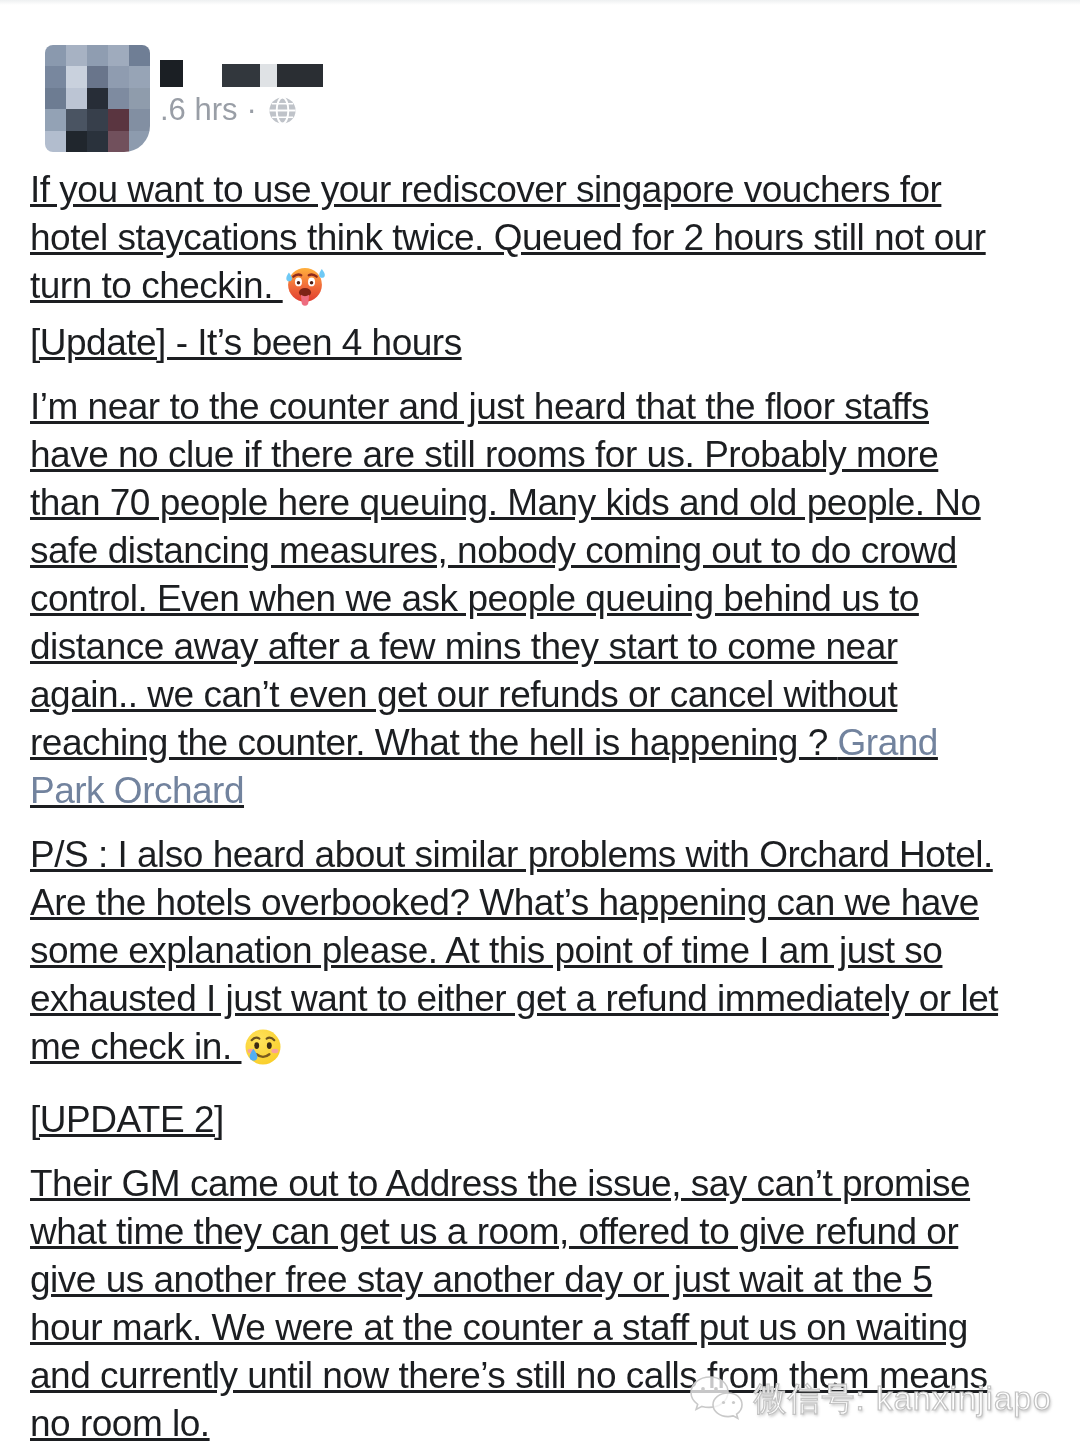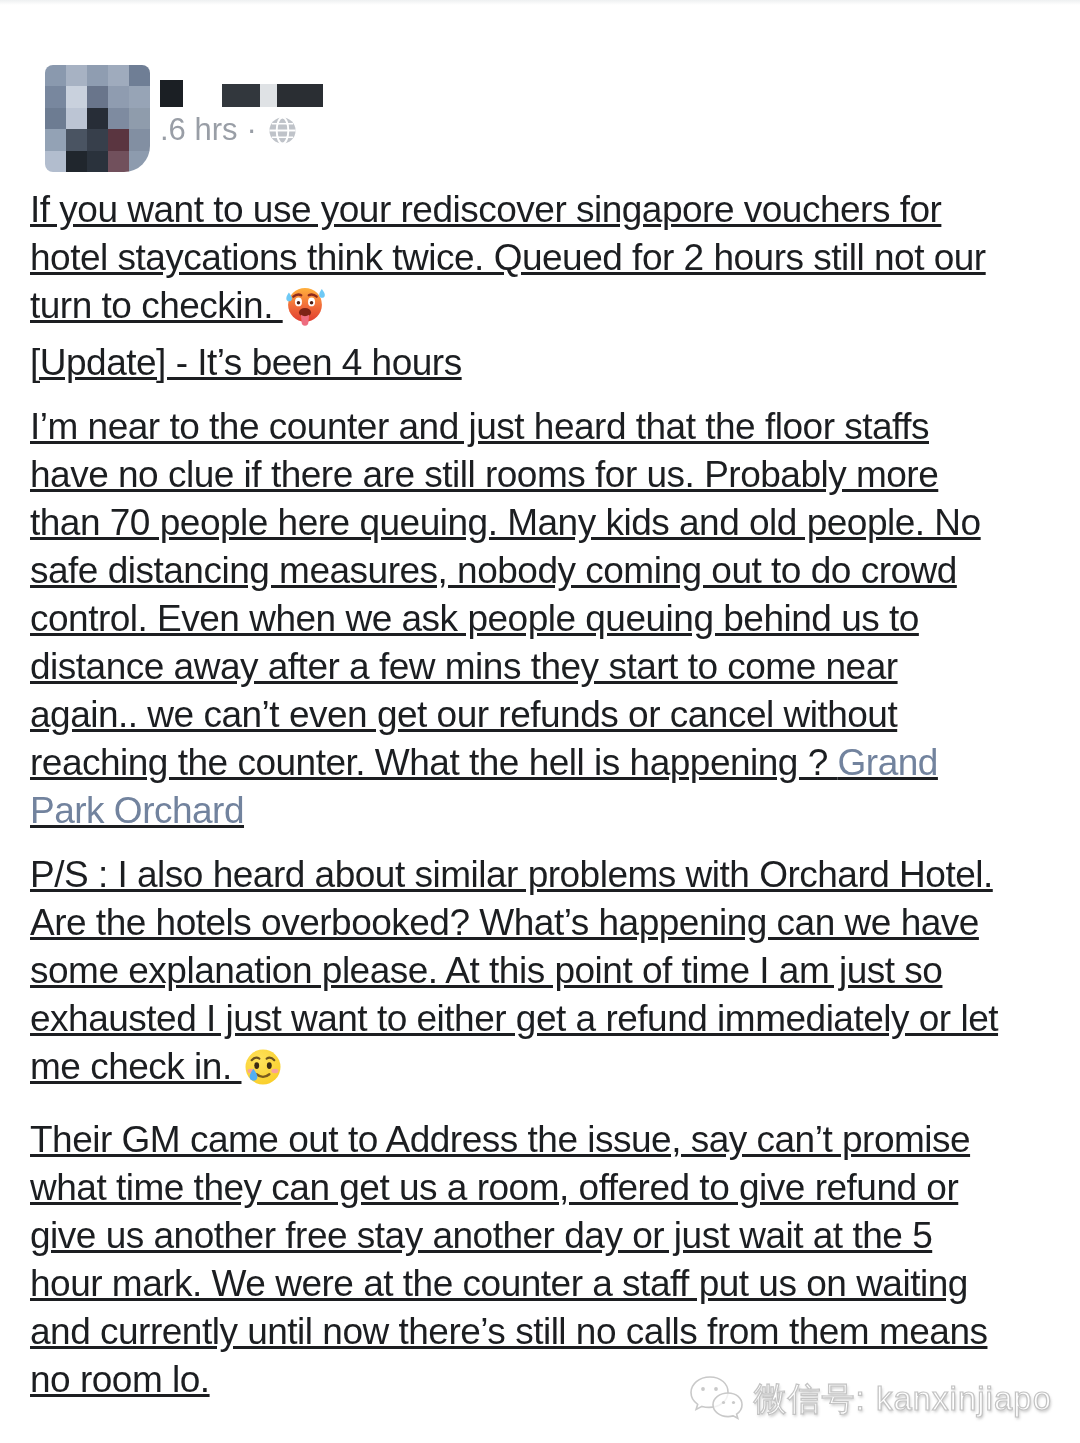--- a/index.html
+++ b/index.html
@@ -10,21 +10,21 @@
     font-family: "Liberation Sans", sans-serif;
     color: #1c1e21;
     position: relative;
     overflow: hidden;
   }
   .top-strip {
     position: absolute; top: 0; left: 0; right: 0; height: 5px;
     background: linear-gradient(#eef0f1, #ffffff);
   }
   
-  .header { position: relative; height: 166px; margin-top: 20px; }
+  .header { position: relative; height: 166px; }
   .avatar {
     position: absolute; left: 45px; top: 45px;
     width: 105px; height: 107px;
     display: grid;
     grid-template-columns: repeat(5, 1fr);
     grid-template-rows: repeat(5, 1fr);
     border-radius: 8px 8px 26px 8px;
     overflow: hidden;
     cursor: pointer;
   }
@@ -173,20 +173,21 @@
       <path d="M8.3 12.2 q3.2 -3.6 6.6 -1.4" stroke="#6b511f" stroke-width="1.8" fill="none" stroke-linecap="round"></path>
       <path d="M27.7 12.2 q-3.2 -3.6 -6.6 -1.4" stroke="#6b511f" stroke-width="1.8" fill="none" stroke-linecap="round"></path>
       <ellipse cx="12.6" cy="16.8" rx="2.1" ry="2.9" fill="#3b2a14"></ellipse>
       <ellipse cx="23.4" cy="16.8" rx="2.1" ry="2.9" fill="#3b2a14"></ellipse>
       <ellipse cx="7.8" cy="21.5" rx="3" ry="1.9" fill="#f7a09a"></ellipse>
       <ellipse cx="28.2" cy="21.5" rx="3" ry="1.9" fill="#f7a09a"></ellipse>
       <path d="M12.5 24.2 q5.5 4.6 11 0" stroke="#7a5a1e" stroke-width="2" fill="none" stroke-linecap="round"></path>
       <path d="M9.8 19.5 c-2.6 3.6 -3.2 5.4 -3.2 6.9 a3.3 3.3 0 0 0 6.6 0 c0 -1.5 -0.8 -3.3 -3.4 -6.9z" fill="#54aef2"></path>
     </svg></span></p>
 
+  <p>[UPDATE 2]</p>
 
   <p>Their GM came out to Address the issue, say can’t promise
 what time they can get us a room, offered to give refund or
 give us another free stay another day or just wait at the 5
 hour mark. We were at the counter a staff put us on waiting
 and currently until now there’s still no calls from them means
 no room lo.</p>
 
 </div>
 

